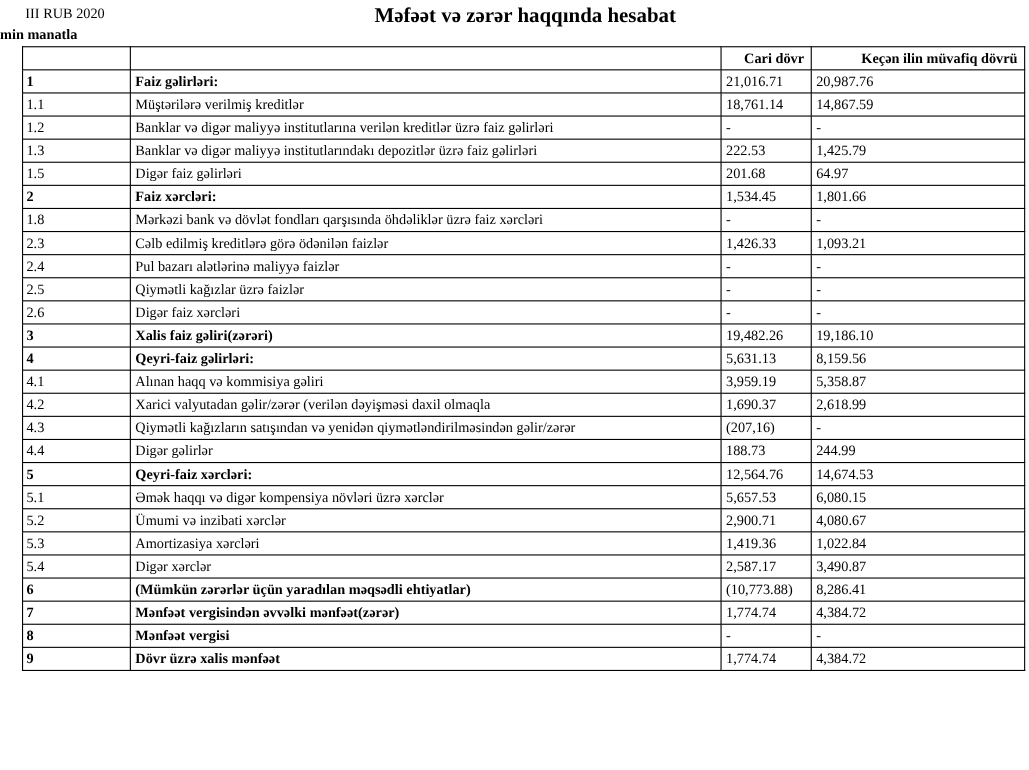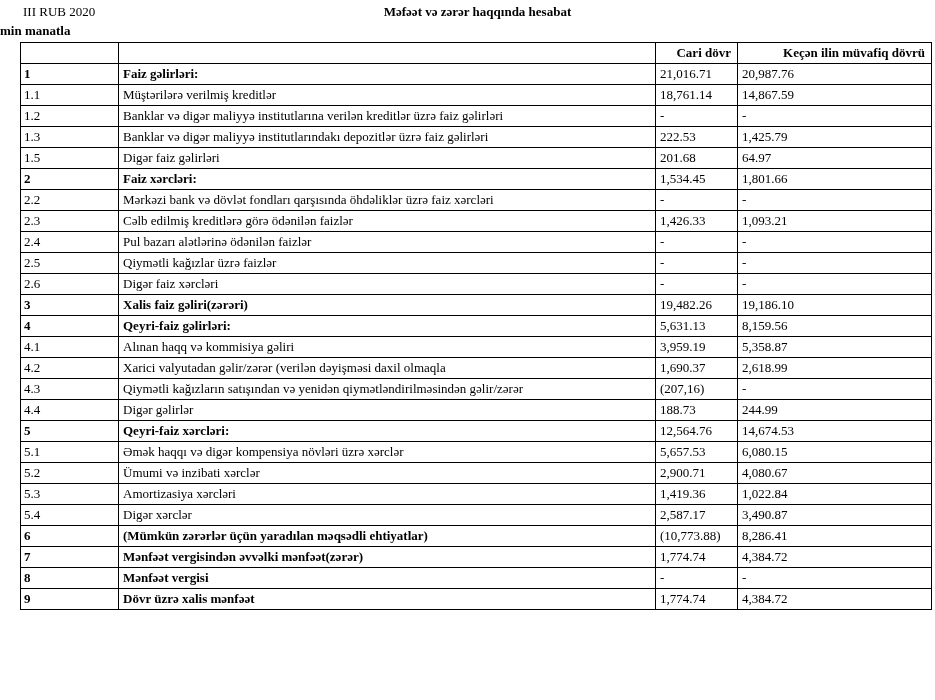--- a/index.html
+++ b/index.html
@@ -5,21 +5,21 @@
   * { box-sizing: border-box; }
   html, body { margin: 0; padding: 0; background: #ffffff; }
   body {
     width: 935px; height: 700px;
     font-family: "Liberation Serif", serif;
     color: #000;
     overflow: hidden;
   }
   .topline { position: relative; padding-top: 4px; height: 20px; padding-left: 20px; }
   .period { position: absolute; left: 23px; top: 4px; font-size: 13px; }
-  .title { text-align: center; font-weight: bold; font-size: 13px; }
+  .title { text-align: center; font-weight: bold; font-size: 19px; }
   .unit { text-align: left; font-weight: bold; font-size: 13px; padding-right: 5px; margin-top: 3px; }
   table.pl {
     border-collapse: collapse;
     table-layout: fixed;
     margin-left: 20px;
     margin-top: 3px;
     width: 911px;
   }
   col.c-no { width: 98px; }
   col.c-label { width: 537px; }
@@ -97,34 +97,34 @@
           <td class="num">201.68</td>
           <td class="num">64.97</td>
         </tr>
         <tr class="bold-row">
           <td class="no">2</td>
           <td class="label">Faiz xərcləri:</td>
           <td class="num">1,534.45</td>
           <td class="num">1,801.66</td>
         </tr>
         <tr>
-          <td class="no">2.2</td>
+          <td class="no">1.8</td>
           <td class="label">Mərkəzi bank və dövlət fondları qarşısında öhdəliklər üzrə faiz xərcləri</td>
           <td class="num">-</td>
           <td class="num">-</td>
         </tr>
         <tr>
           <td class="no">2.3</td>
           <td class="label">Cəlb edilmiş kreditlərə görə ödənilən faizlər</td>
           <td class="num">1,426.33</td>
           <td class="num">1,093.21</td>
         </tr>
         <tr>
           <td class="no">2.4</td>
-          <td class="label">Pul bazarı alətlərinə ödənilən faizlər</td>
+          <td class="label">Pul bazarı alətlərinə maliyyə faizlər</td>
           <td class="num">-</td>
           <td class="num">-</td>
         </tr>
         <tr>
           <td class="no">2.5</td>
           <td class="label">Qiymətli kağızlar üzrə faizlər</td>
           <td class="num">-</td>
           <td class="num">-</td>
         </tr>
         <tr>

